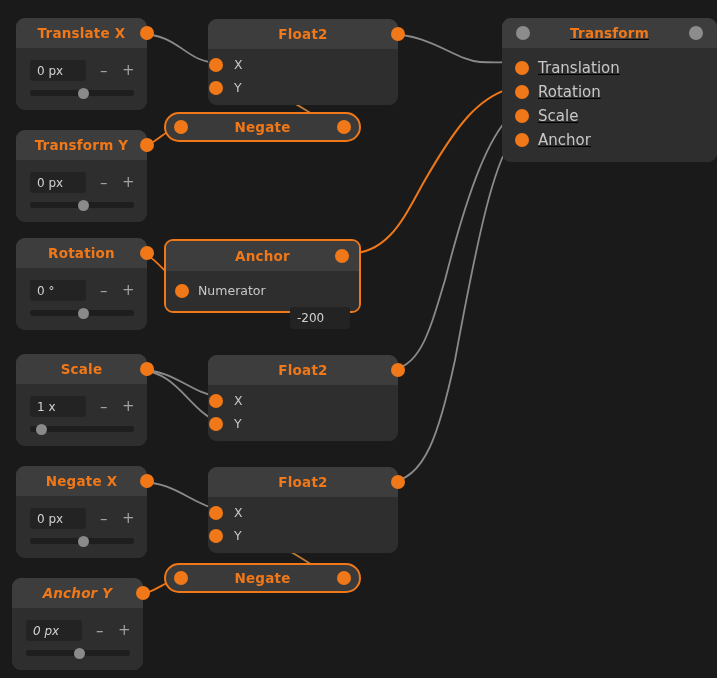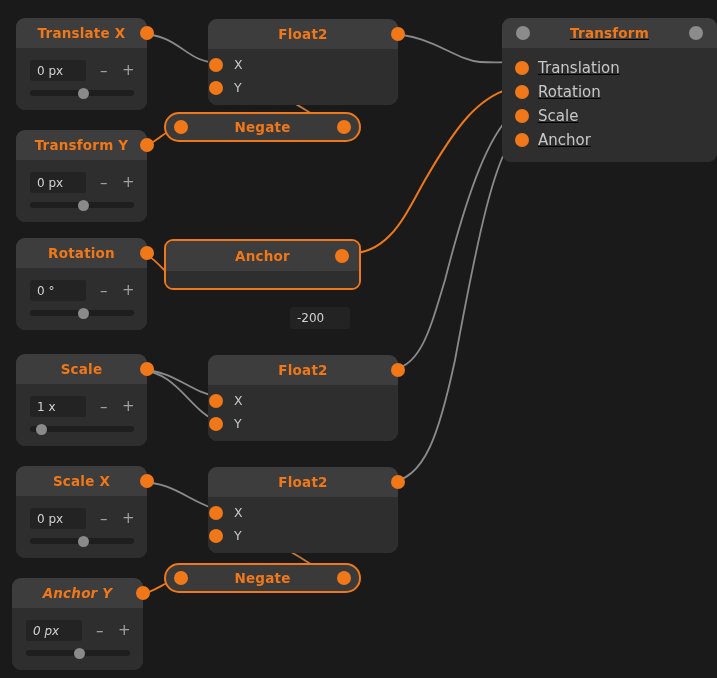--- a/index.html
+++ b/index.html
@@ -242,21 +242,21 @@
       <span class="stepper minus">–</span>
       <span class="stepper plus">+</span>
       <div class="slider">
         <span class="slider-thumb" style="left:6%"></span>
       </div>
     </div>
   </div>
 
   <div class="node param-node" style="left:16px; top:466px;">
     <div class="node-header">
-      <span class="node-title">Scale X</span>
+      <span class="node-title">Negate X</span>
       <span class="port"></span>
     </div>
     <div class="node-body">
       <div class="value-field">0 px</div>
       <span class="stepper minus">–</span>
       <span class="stepper plus">+</span>
       <div class="slider">
         <span class="slider-thumb" style="left:46%"></span>
       </div>
     </div>
@@ -299,20 +299,24 @@
     <span class="node-title">Negate</span>
     <span class="port out"></span>
   </div>
 
   <div class="node divide-node selected" style="left:164px; top:239px;">
     <div class="node-header">
       <span class="node-title">Anchor</span>
       <span class="port"></span>
     </div>
     <div class="node-body">
+      <div class="port-row">
+        <span class="port"></span>
+        <span class="port-label">Numerator</span>
+      </div>
       <div class="value-field">-200</div>
     </div>
   </div>
 
   <div class="node float2-node" style="left:208px; top:355px;">
     <div class="node-header">
       <span class="node-title">Float2</span>
       <span class="port"></span>
     </div>
     <div class="node-body">

